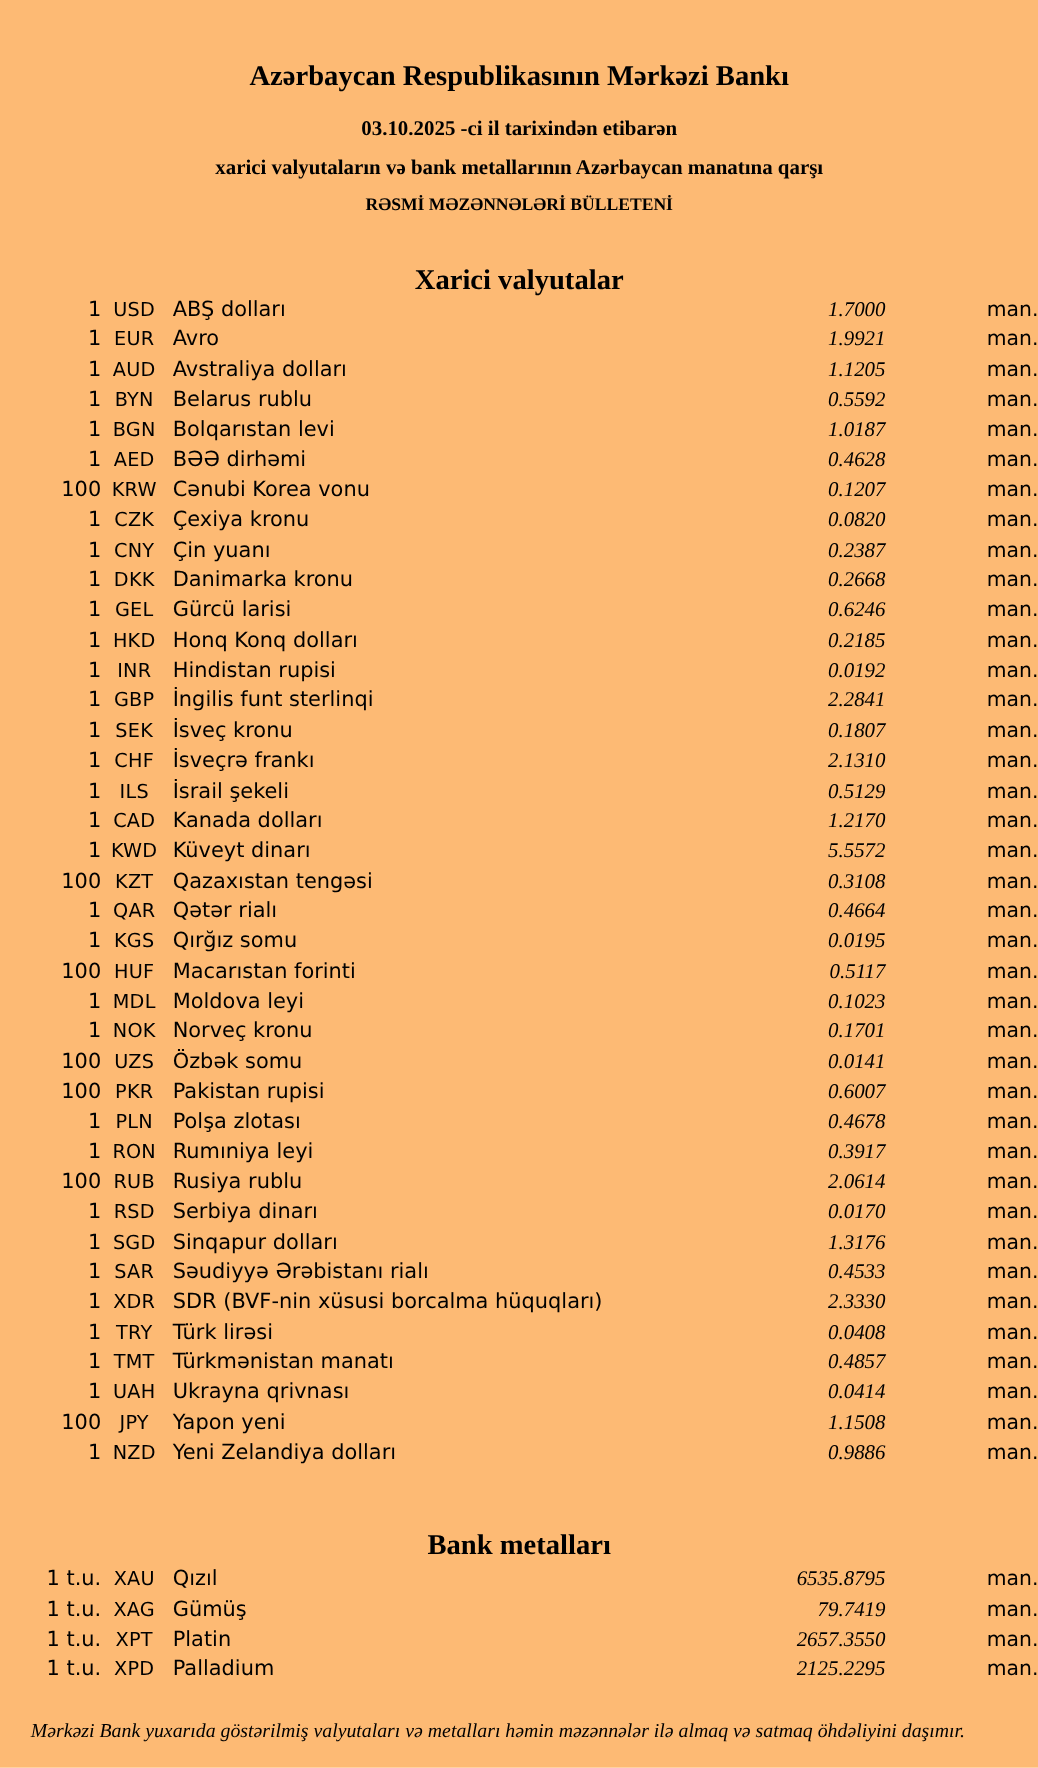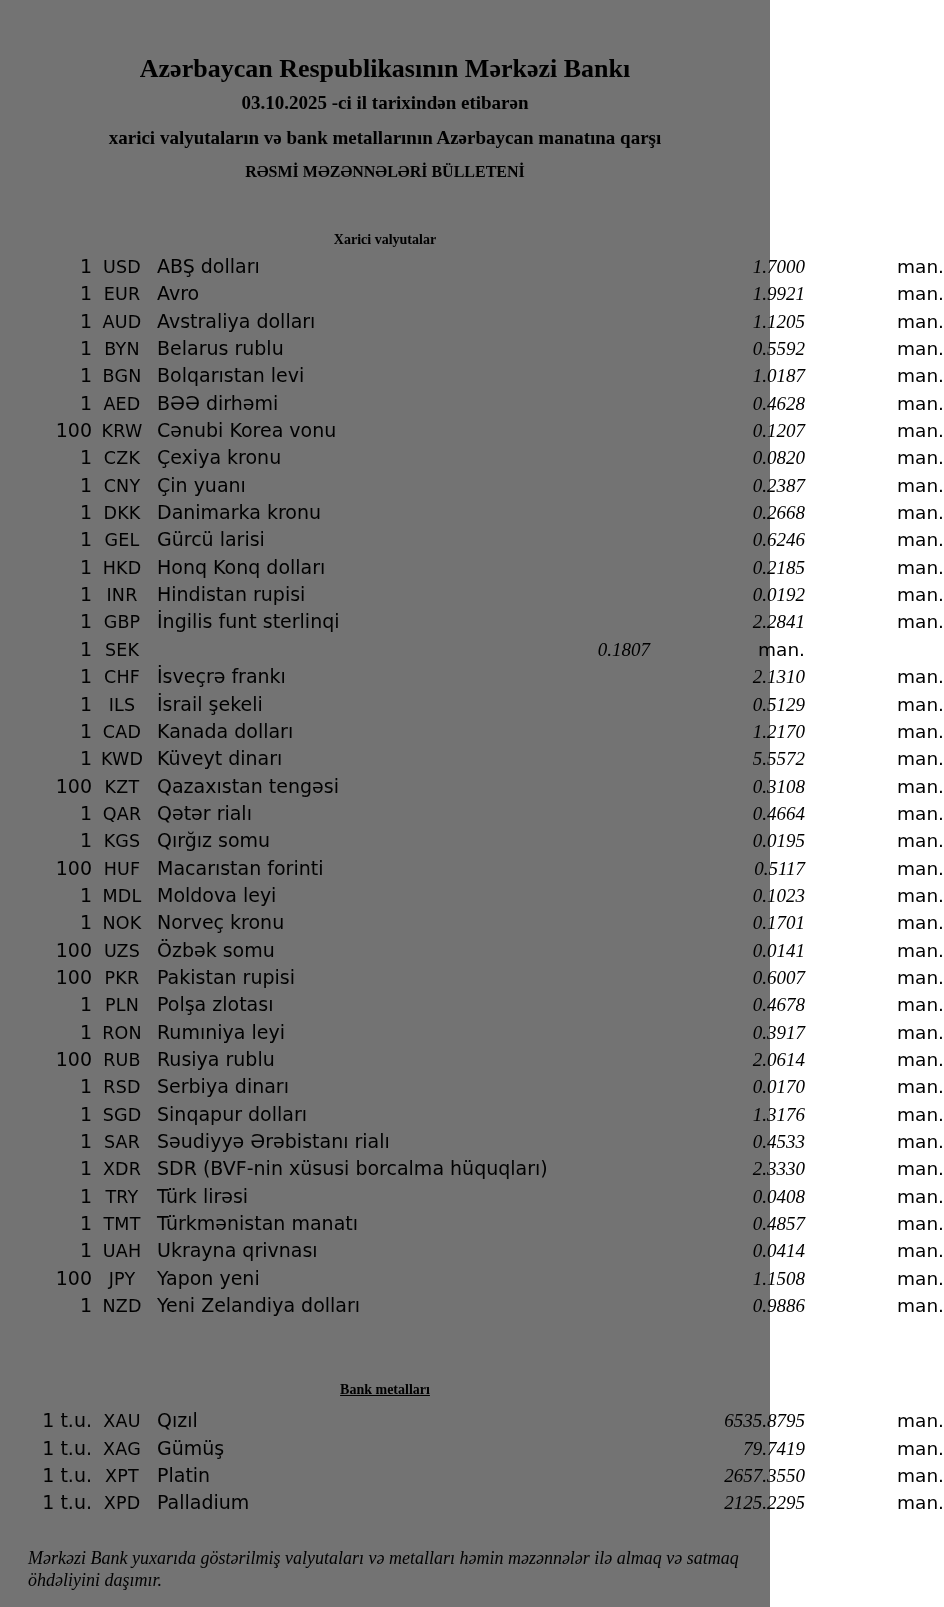--- a/index.html
+++ b/index.html
@@ -7,35 +7,35 @@
     background: #ffffff;
     color: #000000;
     width: 944px;
   }
   body {
     font-family: "DejaVu Sans", sans-serif;
     width: 944px;
     height: 1607px;
     overflow: hidden;
   }
-  .page { width: 770px; height: 1607px; background: #737373; }
+  .page { width: 944px; height: 1607px; background: #fdba74; }
 
   
   .header { text-align: center; padding-top: 54px; }
   .bank-name {
     font-family: "Liberation Serif", serif;
     font-weight: bold;
     font-size: 26px;
     line-height: 30px;
   }
   .date-line {
     font-family: "Liberation Serif", serif;
     font-weight: bold;
     font-size: 19px;
-    margin-top: 8px;
+    margin-top: 23px;
     line-height: 22px;
   }
   .subject-line {
     font-family: "Liberation Serif", serif;
     font-weight: bold;
     font-size: 19px;
     margin-top: 13px;
     line-height: 22px;
   }
   .bulletin-title {
@@ -43,26 +43,26 @@
     font-weight: bold;
     font-size: 16px;
     margin-top: 11px;
     line-height: 24px;
   }
 
   
   .section-title {
     font-family: "Liberation Serif", serif;
     font-weight: bold;
-    font-size: 14px;
+    font-size: 26px;
     text-align: center;
     line-height: 23px;
   }
   .section-title.currencies { margin-top: 44px; }
-  .section-title.metals { margin-top: 57px; text-decoration: underline; }
+  .section-title.metals { margin-top: 57px; }
 
   
   .rows { margin-top: 4px; }
   .rows.metals-rows { margin-top: 8px; }
   .rate-row {
     display: grid;
     grid-template-columns: 92px 60px 498px 155px 139px;
     align-items: baseline;
     height: 27.35px;
   }
@@ -232,20 +232,21 @@
         <div class="cell-qty">1</div>
         <div class="cell-code">GBP</div>
         <div class="cell-name">İngilis funt sterlinqi</div>
         <div class="cell-rate">2.2841</div>
         <div class="cell-unit">man.</div>
       </div>
 
       <div class="rate-row">
         <div class="cell-qty">1</div>
         <div class="cell-code">SEK</div>
+        <div class="cell-name">İsveç kronu</div>
         <div class="cell-rate">0.1807</div>
         <div class="cell-unit">man.</div>
       </div>
 
       <div class="rate-row">
         <div class="cell-qty">1</div>
         <div class="cell-code">CHF</div>
         <div class="cell-name">İsveçrə frankı</div>
         <div class="cell-rate">2.1310</div>
         <div class="cell-unit">man.</div>

